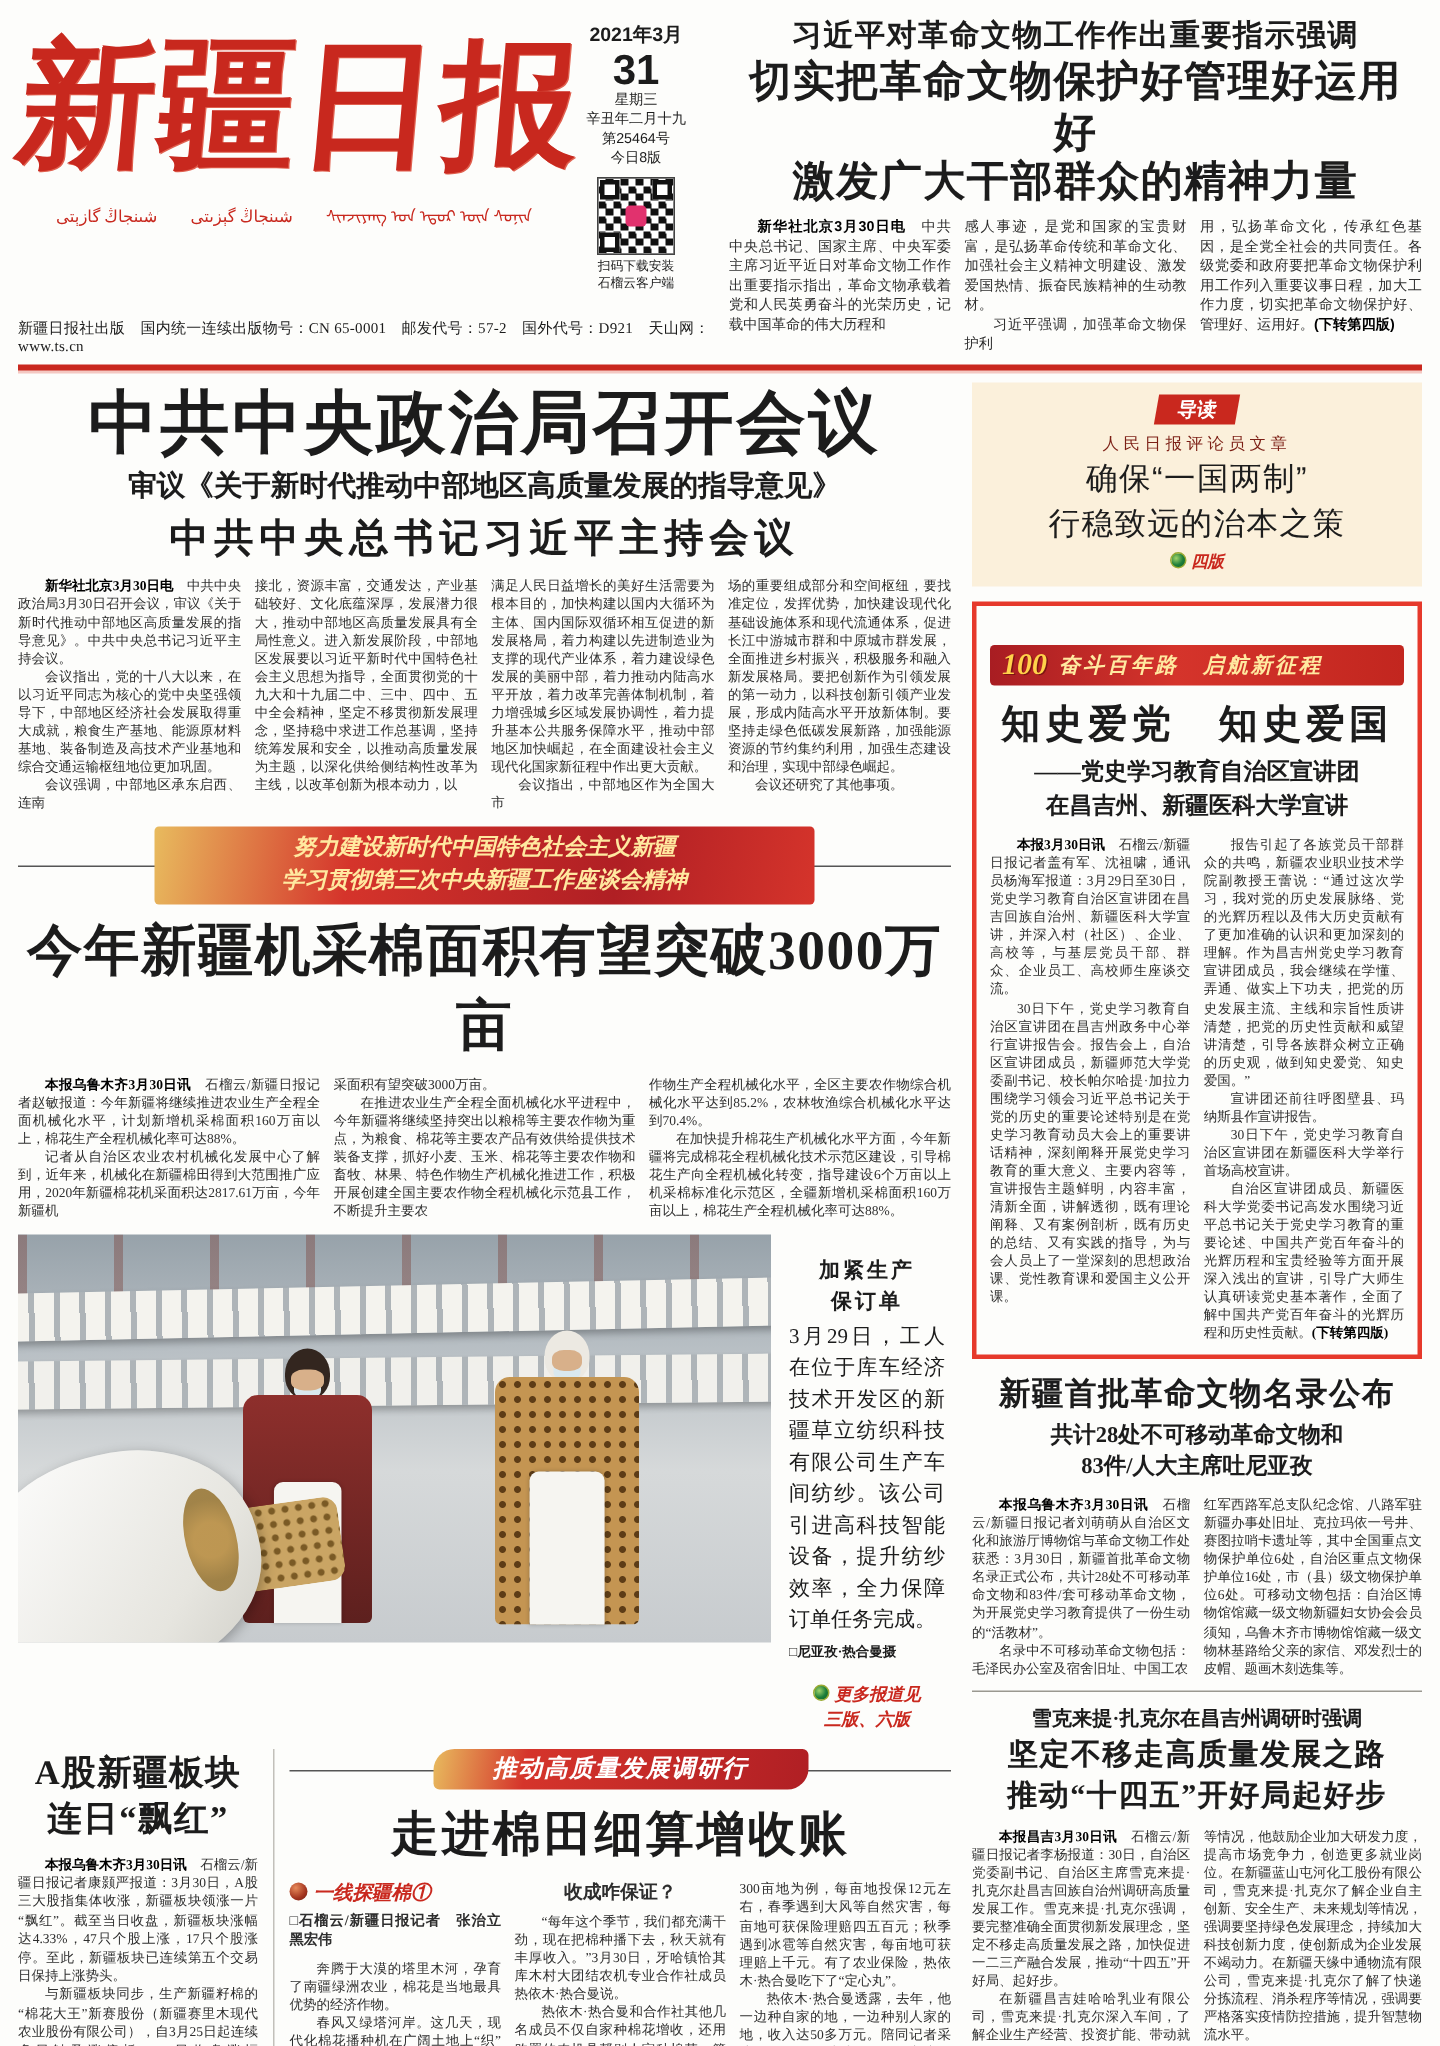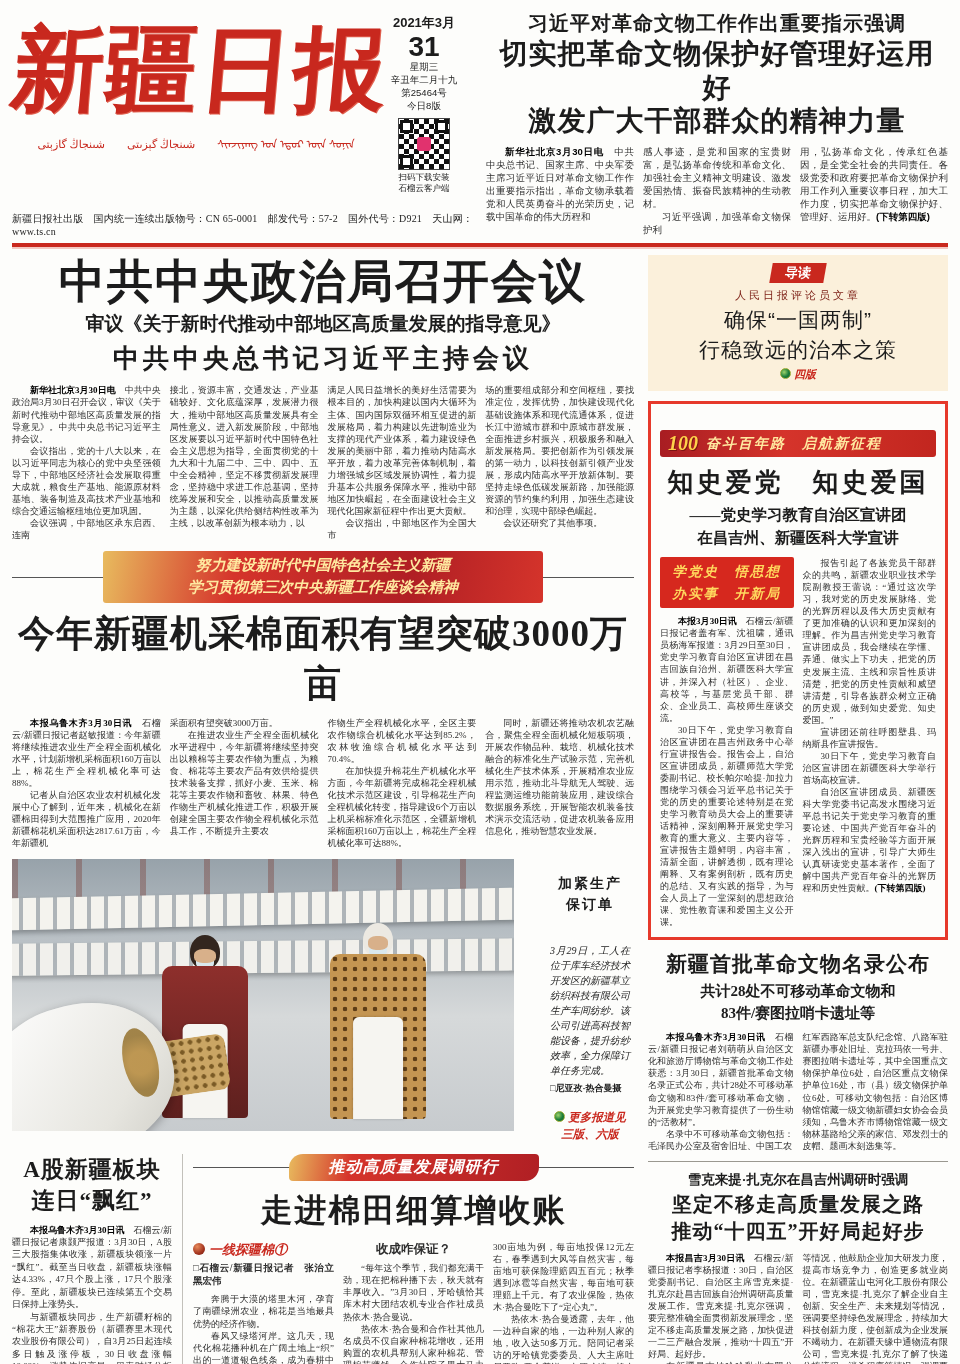--- a/index.html
+++ b/index.html
@@ -55,21 +55,21 @@
 
   .study-banner { width:440px; margin:10px auto 6px; background:linear-gradient(100deg,#e8bb5e,#d5342b 30%,#b01f24 70%,#d5342b);
       color:#ffe9a0; font-weight:900; font-style:italic; text-align:center; font-size:15px; line-height:1.45;
       padding:4px 6px; border-radius:3px; position:relative; }
   .banner-wrap { position:relative; }
   .banner-wrap::before { content:""; position:absolute; left:0; right:0; top:50%; border-top:1px solid #555; }
   .banner-wrap > * { position:relative; }
   .cotton-headline { font-size:37px; font-weight:900; text-align:center; letter-spacing:1px; margin:6px 0 8px; }
 
   
-  .photo-row { display:flex; margin-top:10px;gap:24px; }
+  .photo-row { display:flex; margin-top:10px; }
   .photo { width:502px; height:272px; position:relative; overflow:hidden;
       background:linear-gradient(180deg,#97a2aa 0%,#b8bfc4 28%,#d6d9da 58%,#c7cbce 100%); }
   .frame-bars { position:absolute; top:0; left:0; right:0; height:60px;
       background:repeating-linear-gradient(90deg,#7d4a44 0 6px, transparent 6px 64px); opacity:.45; }
   .bobbins { position:absolute; left:-6px; right:-6px; height:32px; border-radius:4px;
       background:repeating-linear-gradient(90deg,#f4f3ee 0 13px,#aeb4b8 13px 17px);
       box-shadow:0 3px 5px rgba(0,0,0,.28); }
   .bob1 { top:34px; transform:rotate(-1.2deg);} .bob2 { top:82px; transform:rotate(-.6deg); opacity:.95;}
   .worker { position:absolute; }
   .worker .head { width:30px; height:34px; border-radius:50% 50% 45% 45%; margin:0 auto; position:relative; }
@@ -87,21 +87,21 @@
   .spool { position:absolute; left:-28px; bottom:-24px; width:190px; height:150px; transform:rotate(-14deg);
       background:linear-gradient(135deg,#ffffff,#e6e5df 70%,#cfcec7); border-radius:48% 48% 46% 46%;
       box-shadow:2px 2px 8px rgba(0,0,0,.25); }
   .spool::after { content:""; position:absolute; right:14px; top:38px; width:34px; height:70px;
       background:radial-gradient(circle at 50% 50%, #b3832f 30%, #8f6a22 70%); border-radius:50%; opacity:.8; }
   .basket { position:absolute; left:96px; bottom:34px; width:120px; height:56px; border-radius:10px;
       background:radial-gradient(#7a5a25 2px, transparent 2.6px) 0 0/9px 9px, #caa564; transform:rotate(-8deg); }
 
   .photo-caption { flex:1; padding:14px 4px 0 12px; display:flex; flex-direction:column; }
   .cap-title { font-size:14px; font-weight:900; text-align:center; line-height:1.5; letter-spacing:2px; }
-  .cap-body { font-size:10px; line-height:1.5; text-align:justify; margin-top:28px; font-style:italic; }
+  .cap-body { font-size:14px; line-height:1.5; text-align:justify; margin-top:2px; }
   .cap-credit { font-size:9px; font-weight:bold; margin-top:4px; }
   .more-ref { margin-top:14px; color:#c9281e; font-weight:900; font-style:italic; font-size:11.5px;
       text-align:center; line-height:1.5; }
   .globe { display:inline-block; width:11px; height:11px; border-radius:50%; vertical-align:-1px; margin-right:3px;
       background:radial-gradient(circle at 35% 35%, #9fd36a, #1c7e3a 55%, #0c5e2a); border:1px solid #9a3; }
 
   
   .bottom-row { display:flex; margin-top:10px; gap:10px; }
   .astock { width:160px; }
   .astock-headline { font-size:23px; font-weight:900; text-align:center; line-height:1.35; letter-spacing:1px; }
@@ -241,23 +241,20 @@
               <p>记者从自治区农业农村机械化发展中心了解到，近年来，机械化在新疆棉田得到大范围推广应用，2020年新疆棉花机采面积达2817.61万亩，今年新疆机</p>
             </div>
           <div class="btxt cont">
               <p>采面积有望突破3000万亩。</p>
               <p>在推进农业生产全程全面机械化水平进程中，今年新疆将继续坚持突出以粮棉等主要农作物为重点，为粮食、棉花等主要农产品有效供给提供技术装备支撑，抓好小麦、玉米、棉花等主要农作物和畜牧、林果、特色作物生产机械化推进工作，积极开展创建全国主要农作物全程机械化示范县工作，不断提升主要农</p>
             </div>
           <div class="btxt cont">
               <p>作物生产全程机械化水平，全区主要农作物综合机械化水平达到85.2%，农林牧渔综合机械化水平达到70.4%。</p>
               <p>在加快提升棉花生产机械化水平方面，今年新疆将完成棉花全程机械化技术示范区建设，引导棉花生产向全程机械化转变，指导建设6个万亩以上机采棉标准化示范区，全疆新增机采棉面积160万亩以上，棉花生产全程机械化率可达88%。</p>
             </div>
-          <div class="btxt">
-              <p>同时，新疆还将推动农机农艺融合，聚焦全程全面机械化短板弱项，开展农作物品种、栽培、机械化技术融合的标准化生产试验示范，完善机械化生产技术体系，开展精准农业应用示范，推动北斗导航无人驾驶、远程监测运维功能前装应用，建设综合数据服务系统，开展智能农机装备技术演示交流活动，促进农机装备应用信息化，推动智慧农业发展。</p>
-            </div>
         </div>
       </article>
 
       <div class="photo-row">
         <div class="photo">
           <div class="frame-bars"></div>
           <div class="bobbins bob1"></div>
           <div class="bobbins bob2"></div>
           <div class="worker w1">
             <div class="head">
@@ -347,43 +344,39 @@
           <span class="c-num">100</span>
           <span class="c-text">奋斗百年路　启航新征程</span>
         </div>
         <div class="cent-headline">知史爱党　知史爱国</div>
         <div class="cent-sub">
           <span>——党史学习教育自治区宣讲团</span><br>
           <span>在昌吉州、新疆医科大学宣讲</span>
         </div>
         <div class="cols dense">
           <div class="btxt">
-            <div class="slogan">
-              <div>学党史　悟思想</div>
-              <div>办实事　开新局</div>
-            </div>
             <div>
                 <p><b>本报3月30日讯</b>　石榴云/新疆日报记者盖有军、沈祖啸，通讯员杨海军报道：3月29日至30日，党史学习教育自治区宣讲团在昌吉回族自治州、新疆医科大学宣讲，并深入村（社区）、企业、高校等，与基层党员干部、群众、企业员工、高校师生座谈交流。</p>
                 <p>30日下午，党史学习教育自治区宣讲团在昌吉州政务中心举行宣讲报告会。报告会上，自治区宣讲团成员，新疆师范大学党委副书记、校长帕尔哈提·加拉力围绕学习领会习近平总书记关于党的历史的重要论述特别是在党史学习教育动员大会上的重要讲话精神，深刻阐释开展党史学习教育的重大意义、主要内容等，宣讲报告主题鲜明，内容丰富，清新全面，讲解透彻，既有理论阐释、又有案例剖析，既有历史的总结、又有实践的指导，为与会人员上了一堂深刻的思想政治课、党性教育课和爱国主义公开课。</p>
               </div>
           </div>
           <div class="btxt">
               <p>报告引起了各族党员干部群众的共鸣，新疆农业职业技术学院副教授王蕾说：“通过这次学习，我对党的历史发展脉络、党的光辉历程以及伟大历史贡献有了更加准确的认识和更加深刻的理解。作为昌吉州党史学习教育宣讲团成员，我会继续在学懂、弄通、做实上下功夫，把党的历史发展主流、主线和宗旨性质讲清楚，把党的历史性贡献和威望讲清楚，引导各族群众树立正确的历史观，做到知史爱党、知史爱国。”</p>
               <p>宣讲团还前往呼图壁县、玛纳斯县作宣讲报告。</p>
               <p>30日下午，党史学习教育自治区宣讲团在新疆医科大学举行首场高校宣讲。</p>
               <p>自治区宣讲团成员、新疆医科大学党委书记高发水围绕习近平总书记关于党史学习教育的重要论述、中国共产党百年奋斗的光辉历程和宝贵经验等方面开展深入浅出的宣讲，引导广大师生认真研读党史基本著作，全面了解中国共产党百年奋斗的光辉历程和历史性贡献。<b>(下转第四版)</b></p>
             </div>
         </div>
       </article>
 
       <article class="r-article">
         <div class="r-headline">新疆首批革命文物名录公布</div>
         <div class="r-subhead">
           <span>共计28处不可移动革命文物和</span><br>
-          <span>83件/赛图拉哨卡遗址等</span>
+          <span>83件/人大主席吐尼亚孜</span>
         </div>
         <div class="cols dense">
           <div class="btxt">
               <p><b>本报乌鲁木齐3月30日讯</b>　石榴云/新疆日报记者刘萌萌从自治区文化和旅游厅博物馆与革命文物工作处获悉：3月30日，新疆首批革命文物名录正式公布，共计28处不可移动革命文物和83件/套可移动革命文物，为开展党史学习教育提供了一份生动的“活教材”。</p>
               <p>名录中不可移动革命文物包括：毛泽民办公室及宿舍旧址、中国工农</p>
             </div>
           <div class="btxt cont">
               <p>红军西路军总支队纪念馆、八路军驻新疆办事处旧址、克拉玛依一号井、赛图拉哨卡遗址等，其中全国重点文物保护单位6处，自治区重点文物保护单位16处，市（县）级文物保护单位6处。可移动文物包括：自治区博物馆馆藏一级文物新疆妇女协会会员须知，乌鲁木齐市博物馆馆藏一级文物林基路给父亲的家信、邓发烈士的皮帽、题画木刻选集等。</p>
             </div>
         </div>

